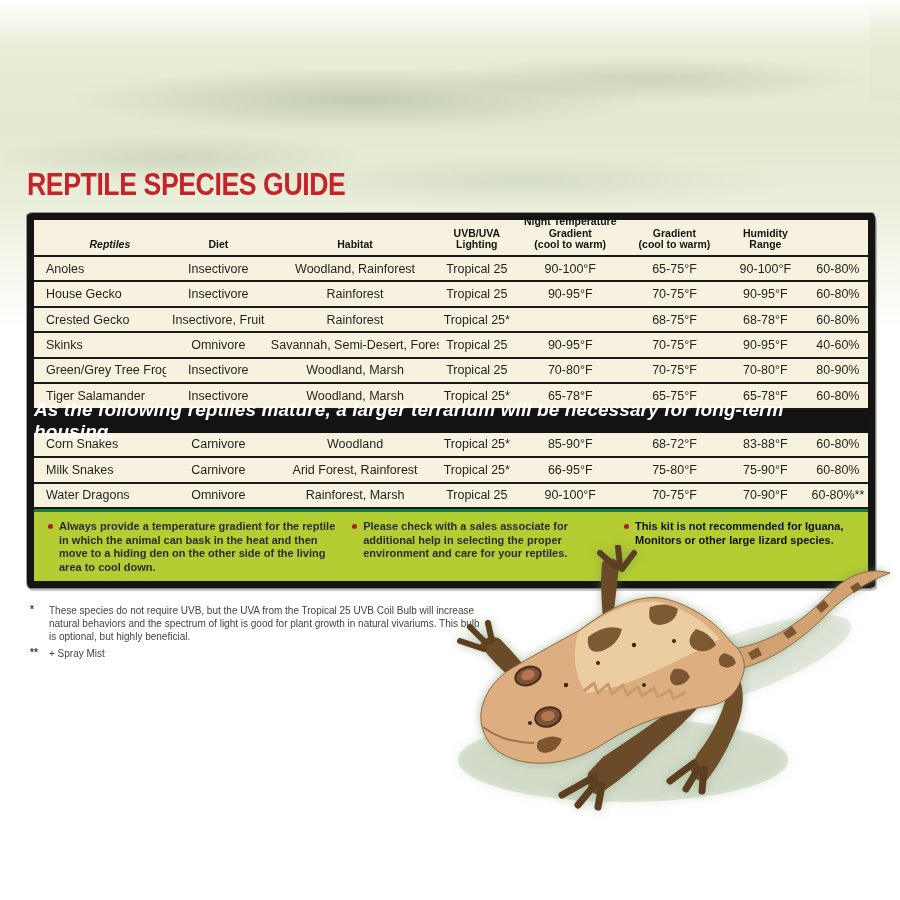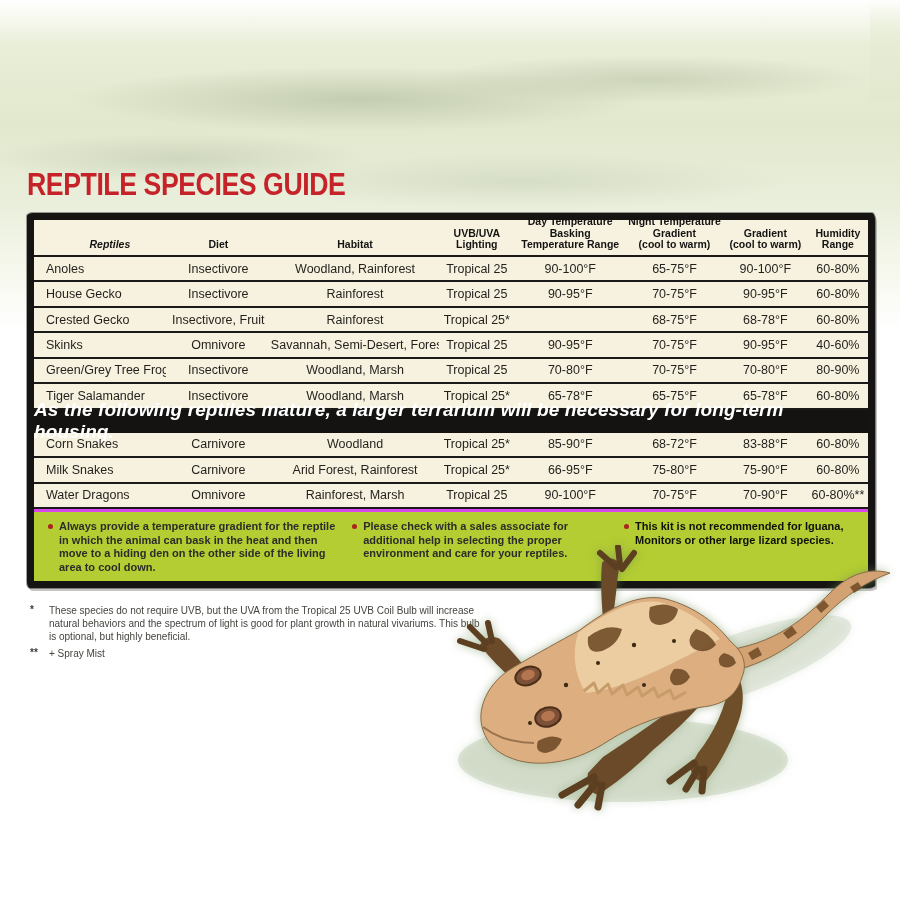--- a/index.html
+++ b/index.html
@@ -61,21 +61,21 @@
     overflow:hidden;white-space:nowrap;
   }
   .cell.first{text-align:left;padding-left:12px;}
   .notice{
     height:23px;background:#141312;color:#ffffff;
     display:flex;align-items:center;justify-content:center;
     font-size:19px;font-weight:700;font-style:italic;
     letter-spacing:0.1px;
   }
   .green-footer{
-    flex:1;background:#b4cd32;border-top:3px solid #d946ef;
+    flex:1;background:#b4cd32;border-top:3px solid #15803d;
     display:grid;grid-template-columns:36% 32% 32%;
     padding:8px 14px 6px 14px;box-sizing:border-box;column-gap:14px;
   }
   .bullet-item{display:flex;gap:6px;}
   .bullet-dot{
     width:5px;height:5px;border-radius:50%;margin-top:4.5px;flex:0 0 5px;
   }
   .bullet-text{
     font-size:11px;font-weight:700;line-height:1.25;color:#2d2c28;
   }
@@ -100,23 +100,20 @@
 <div class="title" style="color:#c5222a">REPTILE SPECIES GUIDE</div>
 
 <div class="guide">
 
   <div class="grid-row hdr">
     <div class="cell first">Reptiles</div>
     <div class="cell">Diet</div>
     <div class="cell">Habitat</div>
     <div class="cell">UVB/UVA
 Lighting</div>
-    <div class="cell">Day Temperature
-Basking
-Temperature Range</div>
     <div class="cell">Night Temperature
 Gradient
 (cool to warm)</div>
     <div class="cell">Gradient
 (cool to warm)</div>
     <div class="cell">Humidity
 Range</div>
   </div>
 
   <div class="grid-row species">

